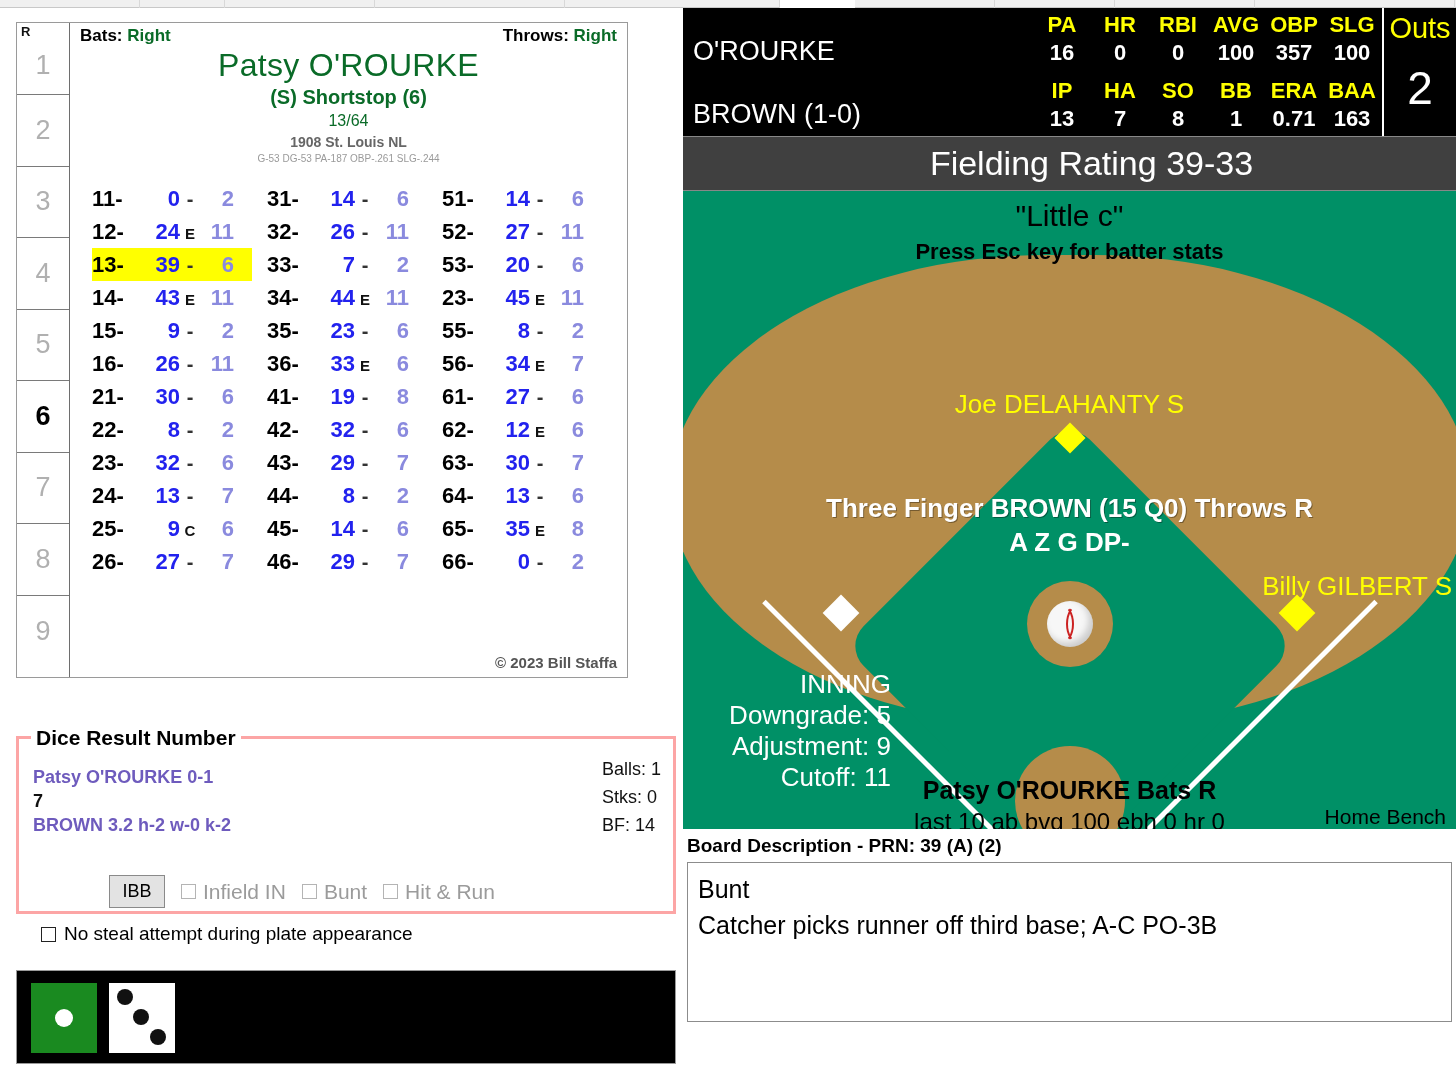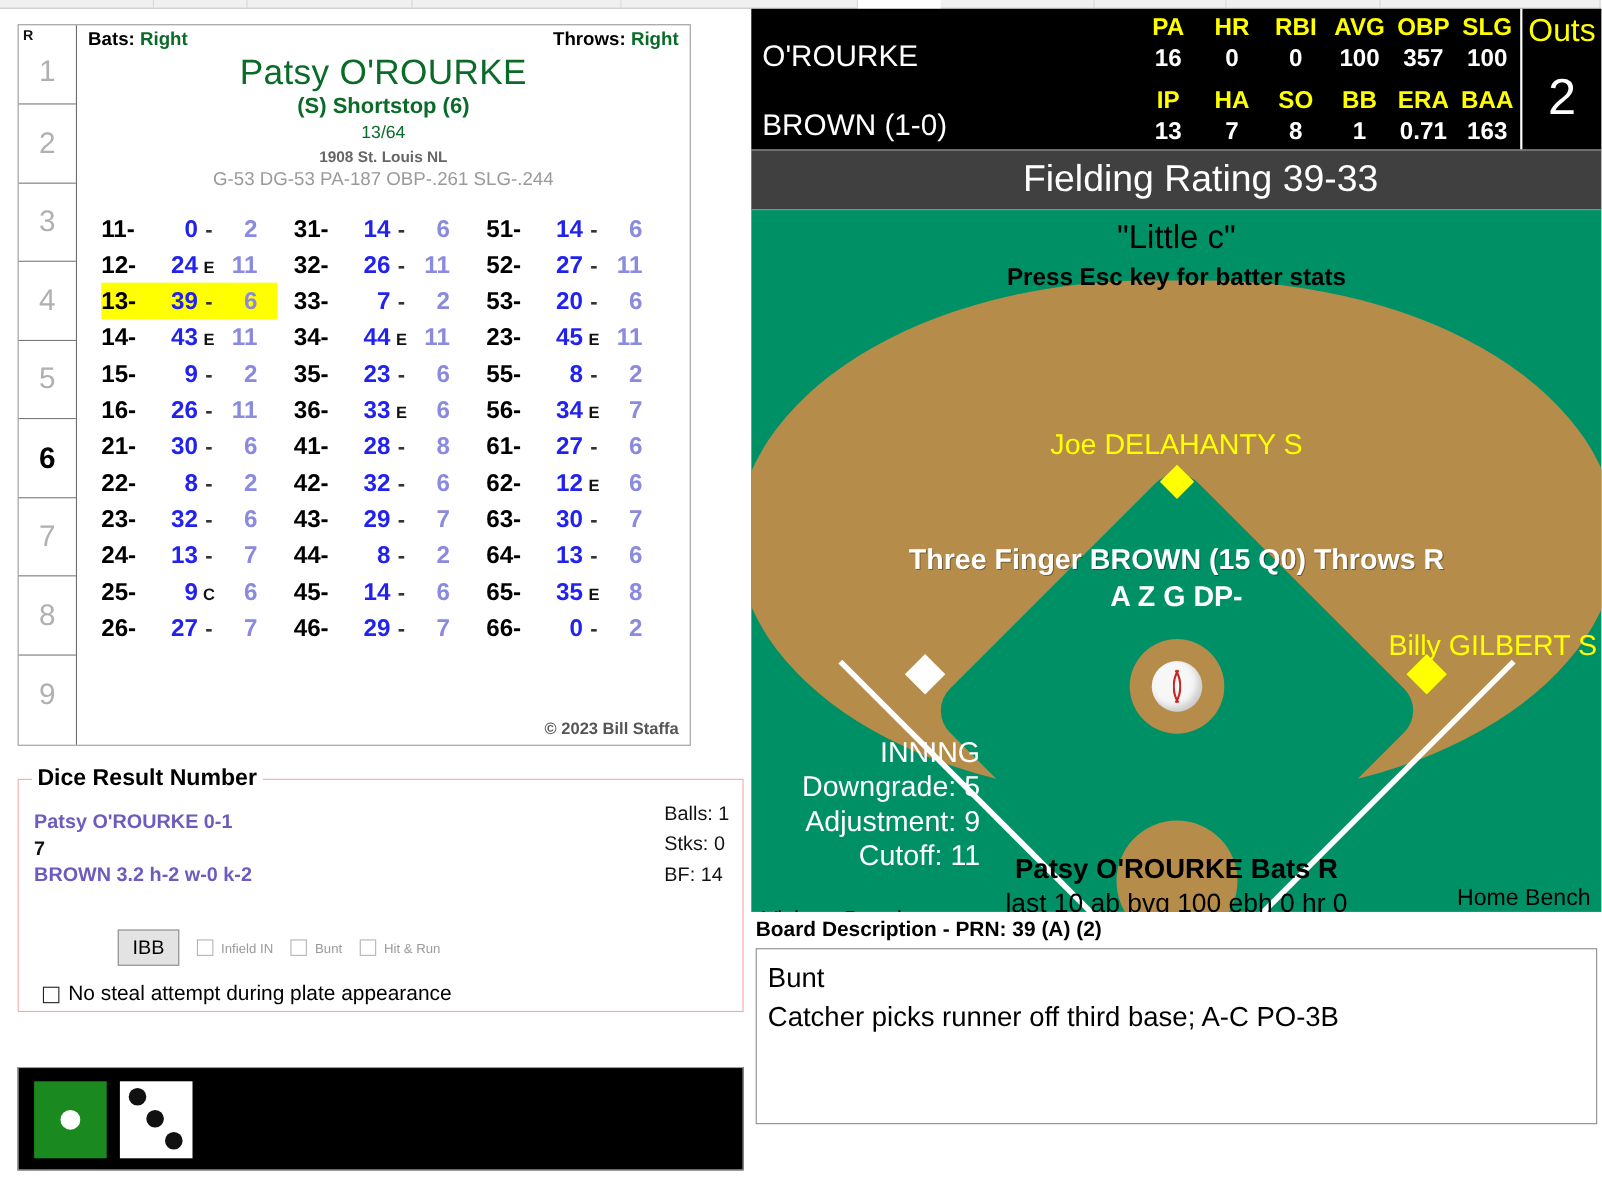--- a/index.html
+++ b/index.html
@@ -41,57 +41,57 @@
   .inning-cell.active { color: #000; font-weight: bold; }
   .inning-cell:last-child { border-bottom: none; }
 
   .card-body { flex: 1; position: relative; padding: 3px 10px 0 10px; }
   .bats-row { display: flex; justify-content: space-between; font-size: 17px; font-weight: bold; color: #000; }
   .bats-row .val { color: #0a6b28; }
   .pname { text-align: center; font-size: 32px; color: #0a6b28; margin-top: 1px; letter-spacing: .3px; }
   .ppos  { text-align: center; font-size: 20px; color: #0a6b28; font-weight: 600; margin-top: 2px; }
   .pfrac { text-align: center; font-size: 16px; color: #0a6b28; margin-top: 3px; }
   .pteam { text-align: center; font-size: 14px; color: #666; font-weight: bold; margin-top: 4px; }
-  .pstat { text-align: center; font-size: 17px; color: #9a9a9a; margin-top: 3px; }
+  .pstat { text-align: center; font-size: 10px; color: #9a9a9a; margin-top: 3px; }
 
   .dice-table { margin-top: 18px; display: flex; gap: 0; padding-left: 12px; }
   .dt-col { width: 175px; }
   .dt-row {
     display: flex; align-items: baseline; height: 33px;
     font-size: 22px; font-weight: bold; line-height: 33px;
   }
   .dt-row.hl { background: #ffff00; width: 160px; }
   .dt-key { color: #000; width: 46px; text-align: left; }
   .dt-val { color: #2222ee; width: 42px; text-align: right; }
   .dt-flag { color: #111; width: 20px; text-align: center; font-size: 15px; font-weight: bold; }
   .dt-flag.dash { color: #333; font-size: 20px; }
   .dt-num { color: #8a8ade; width: 34px; text-align: right; }
 
   .copy { position: absolute; right: 10px; bottom: 6px; font-size: 15px; font-weight: bold; color: #555; }
 
   
   .drn-group {
-    position: absolute; left: 16px; top: 700px; width: 660px; height: 212px;
-    border: 1px solid #fca5a5;
+    position: absolute; left: 16px; top: 728px; width: 660px; height: 178px;
+    border: 3px solid #fca5a5;
   }
   .drn-title {
     position: absolute; left: 12px; top: -13px; background: #fff; padding: 0 5px;
     font-size: 21px; font-weight: bold; color: #000;
   }
   .drn-line1 { position: absolute; left: 14px; top: 28px; font-size: 18px; font-weight: bold; color: #6e5bbd; }
   .drn-line2 { position: absolute; left: 14px; top: 52px; font-size: 18px; font-weight: bold; color: #111; }
   .drn-line3 { position: absolute; left: 14px; top: 76px; font-size: 18px; font-weight: bold; color: #6e5bbd; }
   .drn-counts { position: absolute; right: 12px; top: 16px; text-align: left; font-size: 18px; color: #111; line-height: 28px; }
 
   .opt-row { position: absolute; left: 90px; top: 136px; display: flex; align-items: center; gap: 16px; }
   .ibb-btn {
     width: 56px; height: 33px; background: #e3e3e3; border: 1px solid #8a8a8a;
     font-size: 18px; color: #000; display: flex; align-items: center; justify-content: center;
   }
-  .cbx { display: flex; align-items: center; gap: 7px; font-size: 12px; color: #9b9b9b; }
+  .cbx { display: flex; align-items: center; gap: 7px; font-size: 21px; color: #9b9b9b; }
   .cbx .box { width: 15px; height: 15px; border: 1px solid #b4b4b4; background: #fff; }
   .nosteal { position: absolute; left: 22px; top: 184px; display: flex; align-items: center; gap: 8px; font-size: 19px; color: #000; }
   .nosteal .box { width: 15px; height: 15px; border: 1.5px solid #222; background: #fff; }
 
   
   .dice-strip {
     position: absolute; left: 16px; top: 962px; width: 660px; height: 94px;
     background: #000; border: 1px solid #9a9a9a;
   }
   .die { position: absolute; top: 12px; width: 66px; height: 70px; }
@@ -370,21 +370,21 @@
                 <span class="dt-num">6</span>
               </div>
               <div class="dt-row">
                 <span class="dt-key">36-</span>
                 <span class="dt-val">33</span>
                 <span class="dt-flag">E</span>
                 <span class="dt-num">6</span>
               </div>
               <div class="dt-row">
                 <span class="dt-key">41-</span>
-                <span class="dt-val">28</span>
+                <span class="dt-val">19</span>
                 <span class="dt-flag dash">-</span>
                 <span class="dt-num">8</span>
               </div>
               <div class="dt-row">
                 <span class="dt-key">42-</span>
                 <span class="dt-val">32</span>
                 <span class="dt-flag dash">-</span>
                 <span class="dt-num">6</span>
               </div>
               <div class="dt-row">

